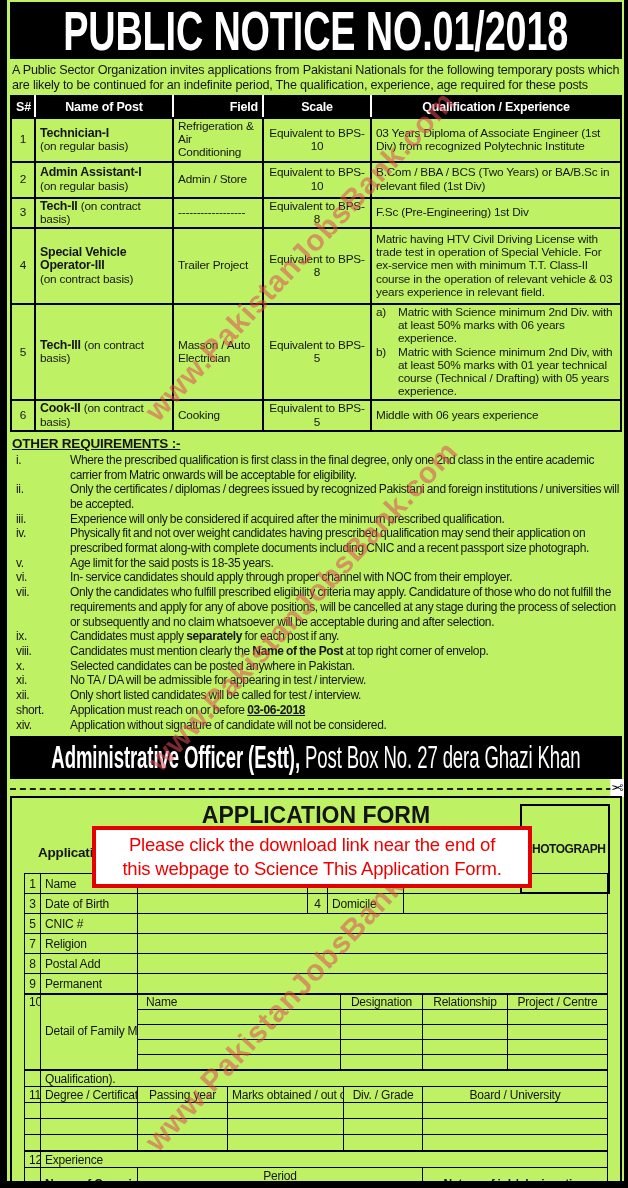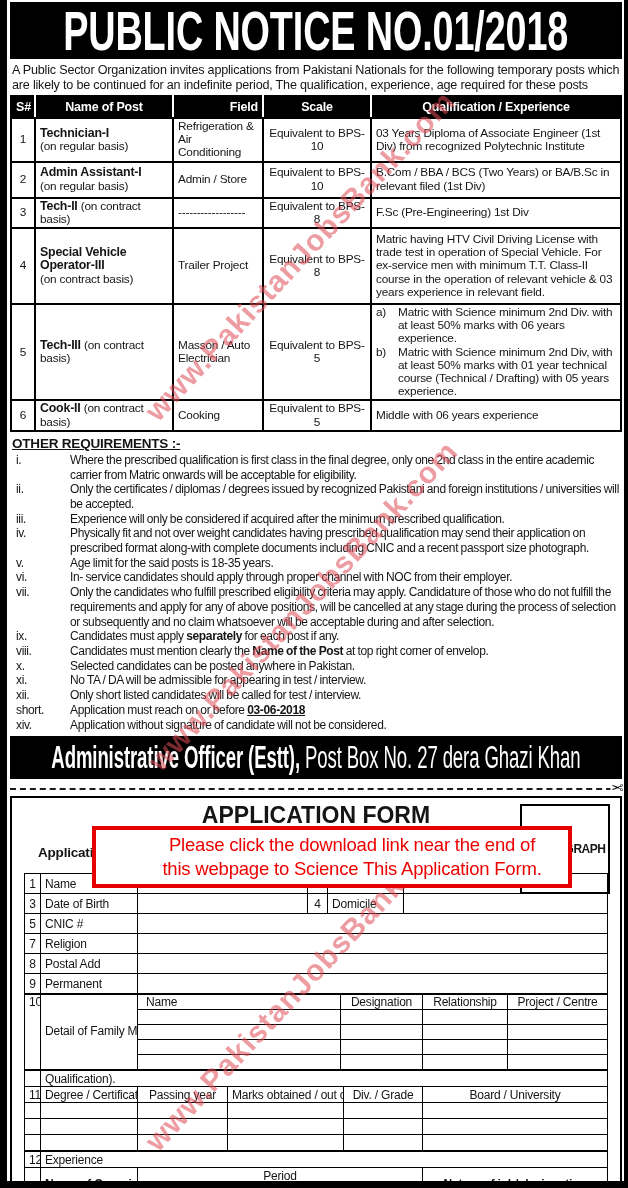--- a/index.html
+++ b/index.html
@@ -1,16 +1,16 @@
 <!DOCTYPE html>
 <html><head>
 <meta charset="utf-8">
 <style>
   html,body{margin:0;padding:0;background:#9a9a9a;}
-  .page{position:relative;width:628px;height:1188px;background:#ffffff;overflow:hidden;
+  .page{position:relative;width:628px;height:1188px;background:#bef264;overflow:hidden;
         font-family:"Liberation Sans",sans-serif;color:#151515;letter-spacing:-0.2px;}
   .edge-left{position:absolute;left:0;top:0;bottom:0;width:7px;background:#000;z-index:20;}
   .edge-right{position:absolute;right:0;top:0;bottom:0;width:4px;background:#000;z-index:20;}
   .edge-bottom{position:absolute;left:0;right:0;bottom:0;height:7px;background:#000;z-index:20;}
   .content{position:absolute;left:10px;top:0;width:612px;}
 
   .title-box{margin-top:2px;height:57px;background:#000;color:#fff;display:flex;
              align-items:center;justify-content:center;overflow:hidden;}
   .title-text{font-size:54px;font-weight:bold;white-space:nowrap;transform:scale(0.70,1.02);}
 
@@ -67,21 +67,21 @@
   td.qh.first{text-align:left;}
   table.exp td{height:15px;}
   td.bold-h{font-weight:bold;text-align:center;}
   td.ctr{text-align:center;}
 
   .watermark{position:absolute;white-space:nowrap;font-size:30px;font-weight:bold;
              color:rgba(222,74,86,0.55);transform:translate(-50%,-50%) rotate(-47deg);
              letter-spacing:1px;z-index:5;pointer-events:none;}
   .overlay-box{position:absolute;left:92px;top:826px;width:432px;height:54px;background:#fff;
                border:4px solid #e60000;z-index:10;display:flex;flex-direction:column;
-               align-items:center;justify-content:center;text-align:center;padding-left:40px;}
+               align-items:center;justify-content:center;text-align:center;}
   .overlay-box div{color:#ee0000;font-size:18.5px;line-height:24px;letter-spacing:-0.2px;white-space:nowrap;}
 </style>
 </head>
 <body>
 
 <div class="page">
   <div class="edge-left"></div>
   <div class="edge-right"></div>
   <div class="edge-bottom"></div>
 

